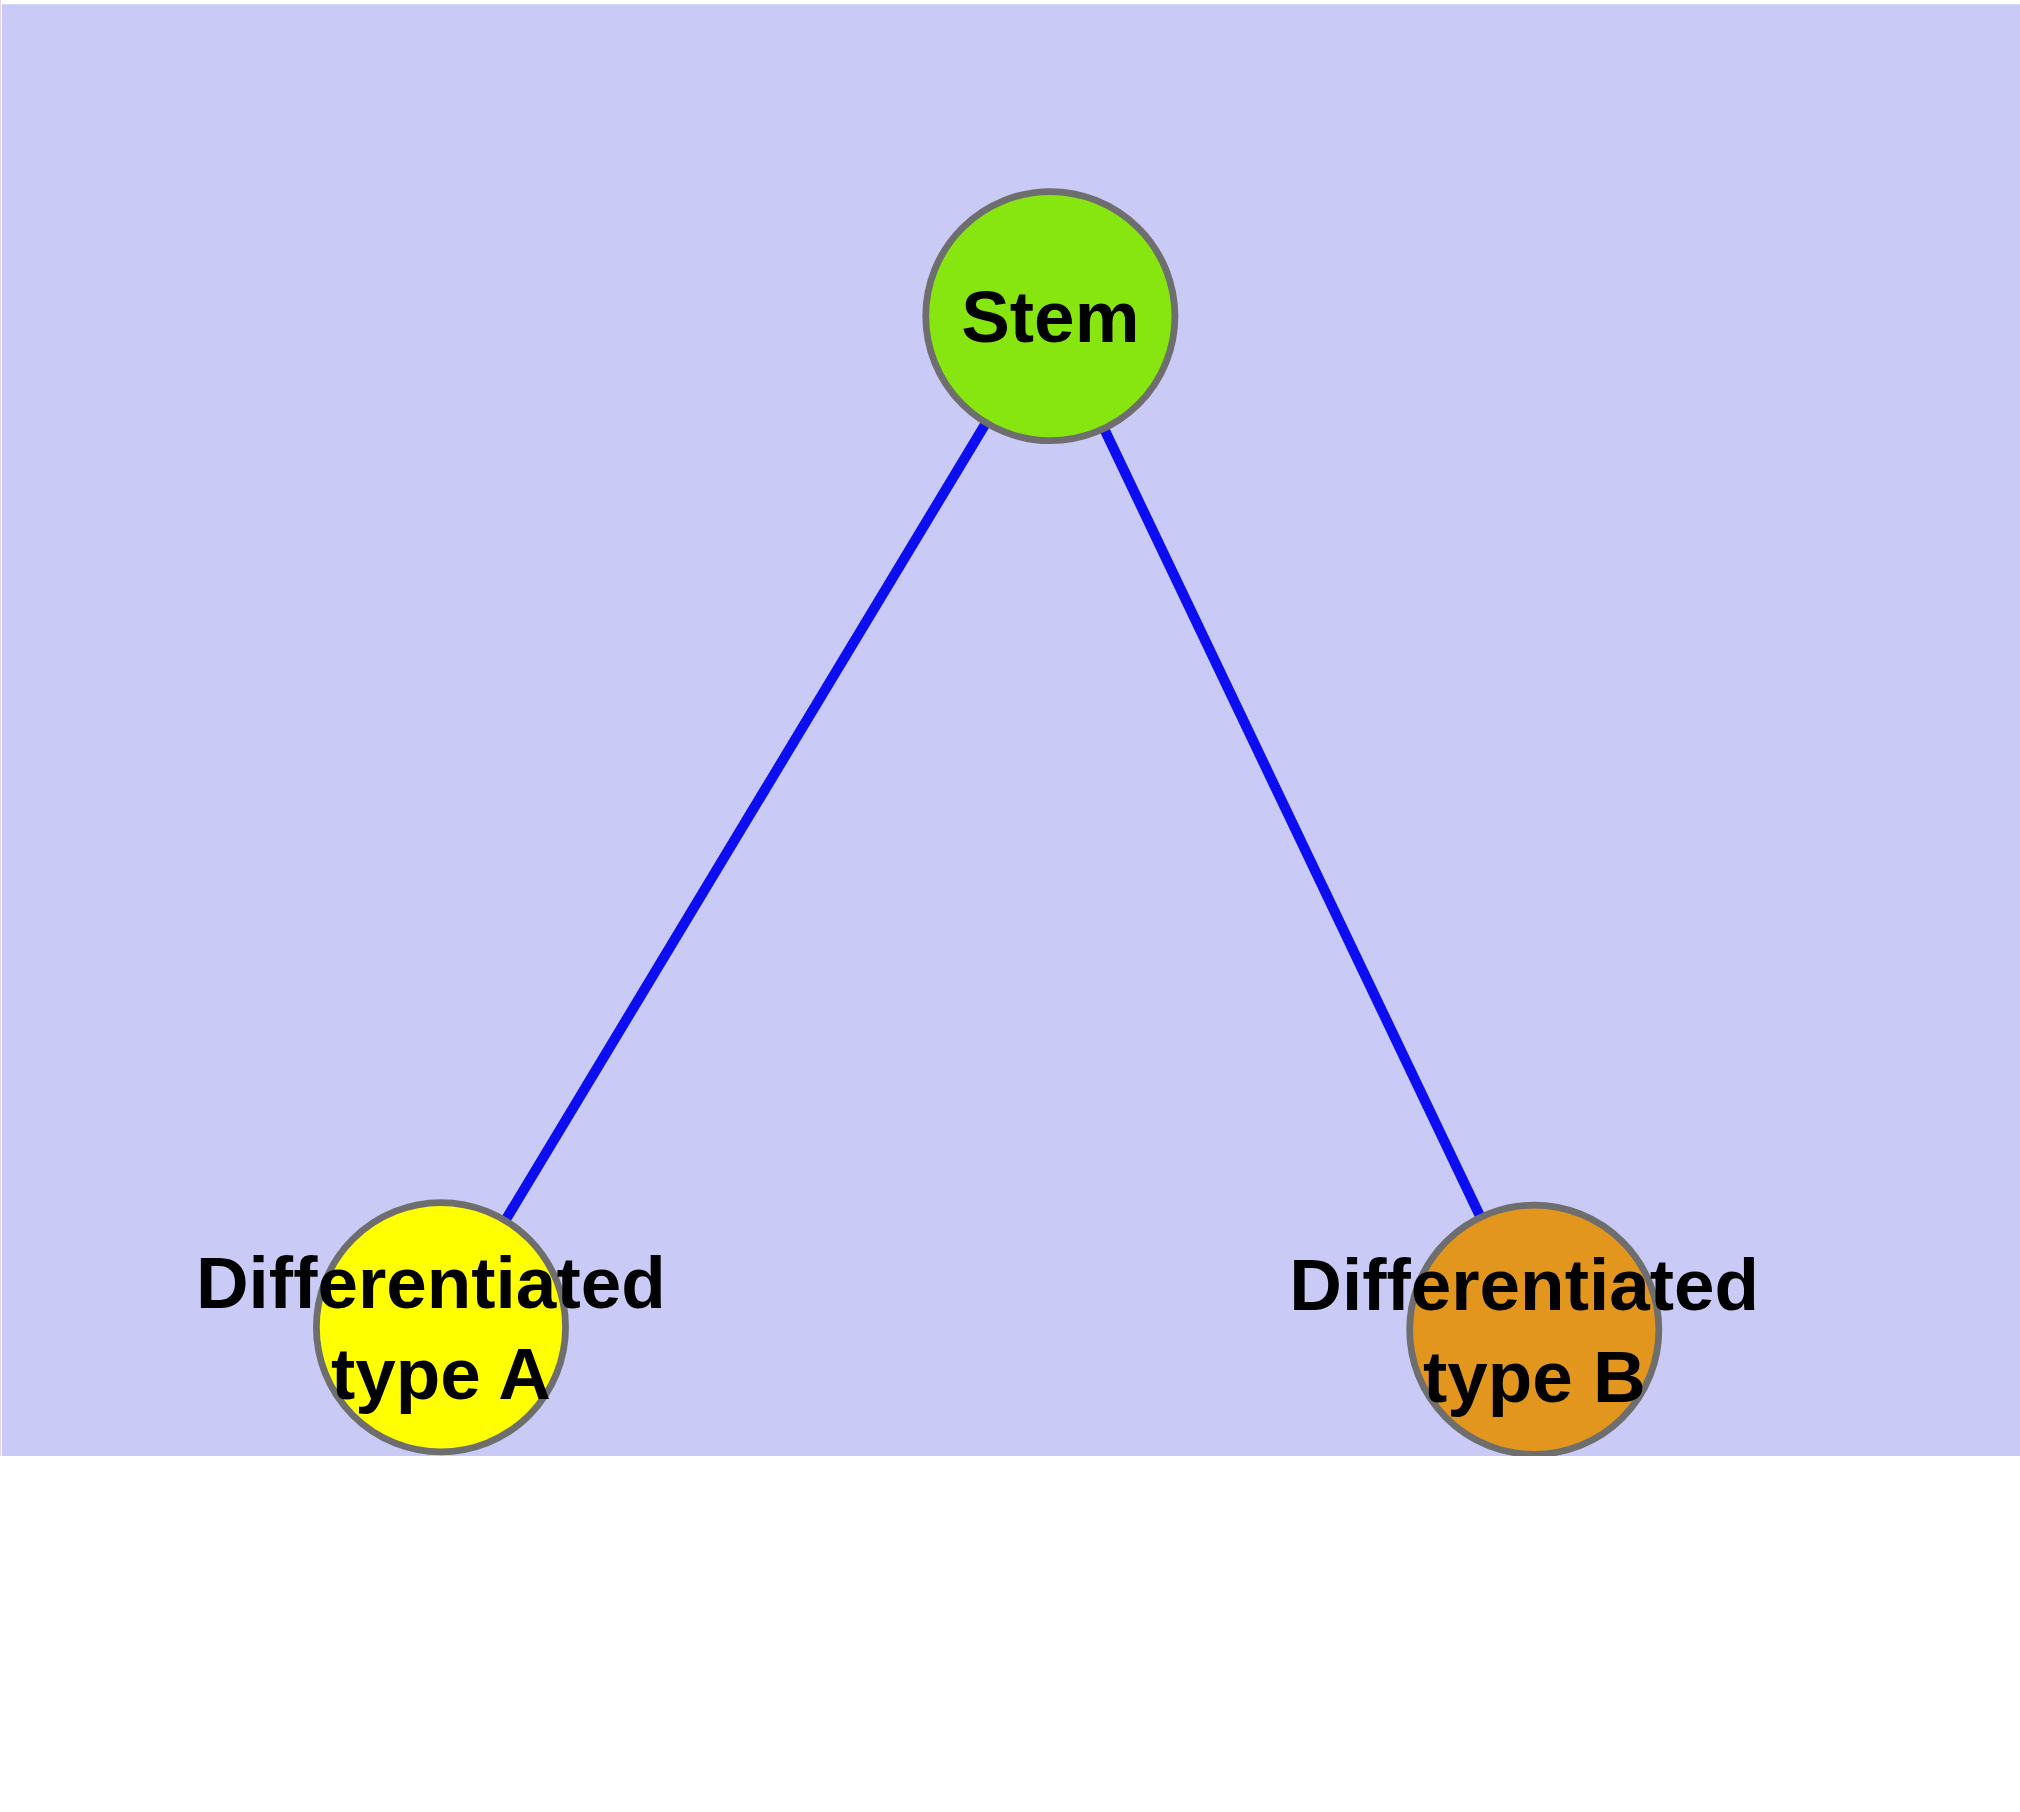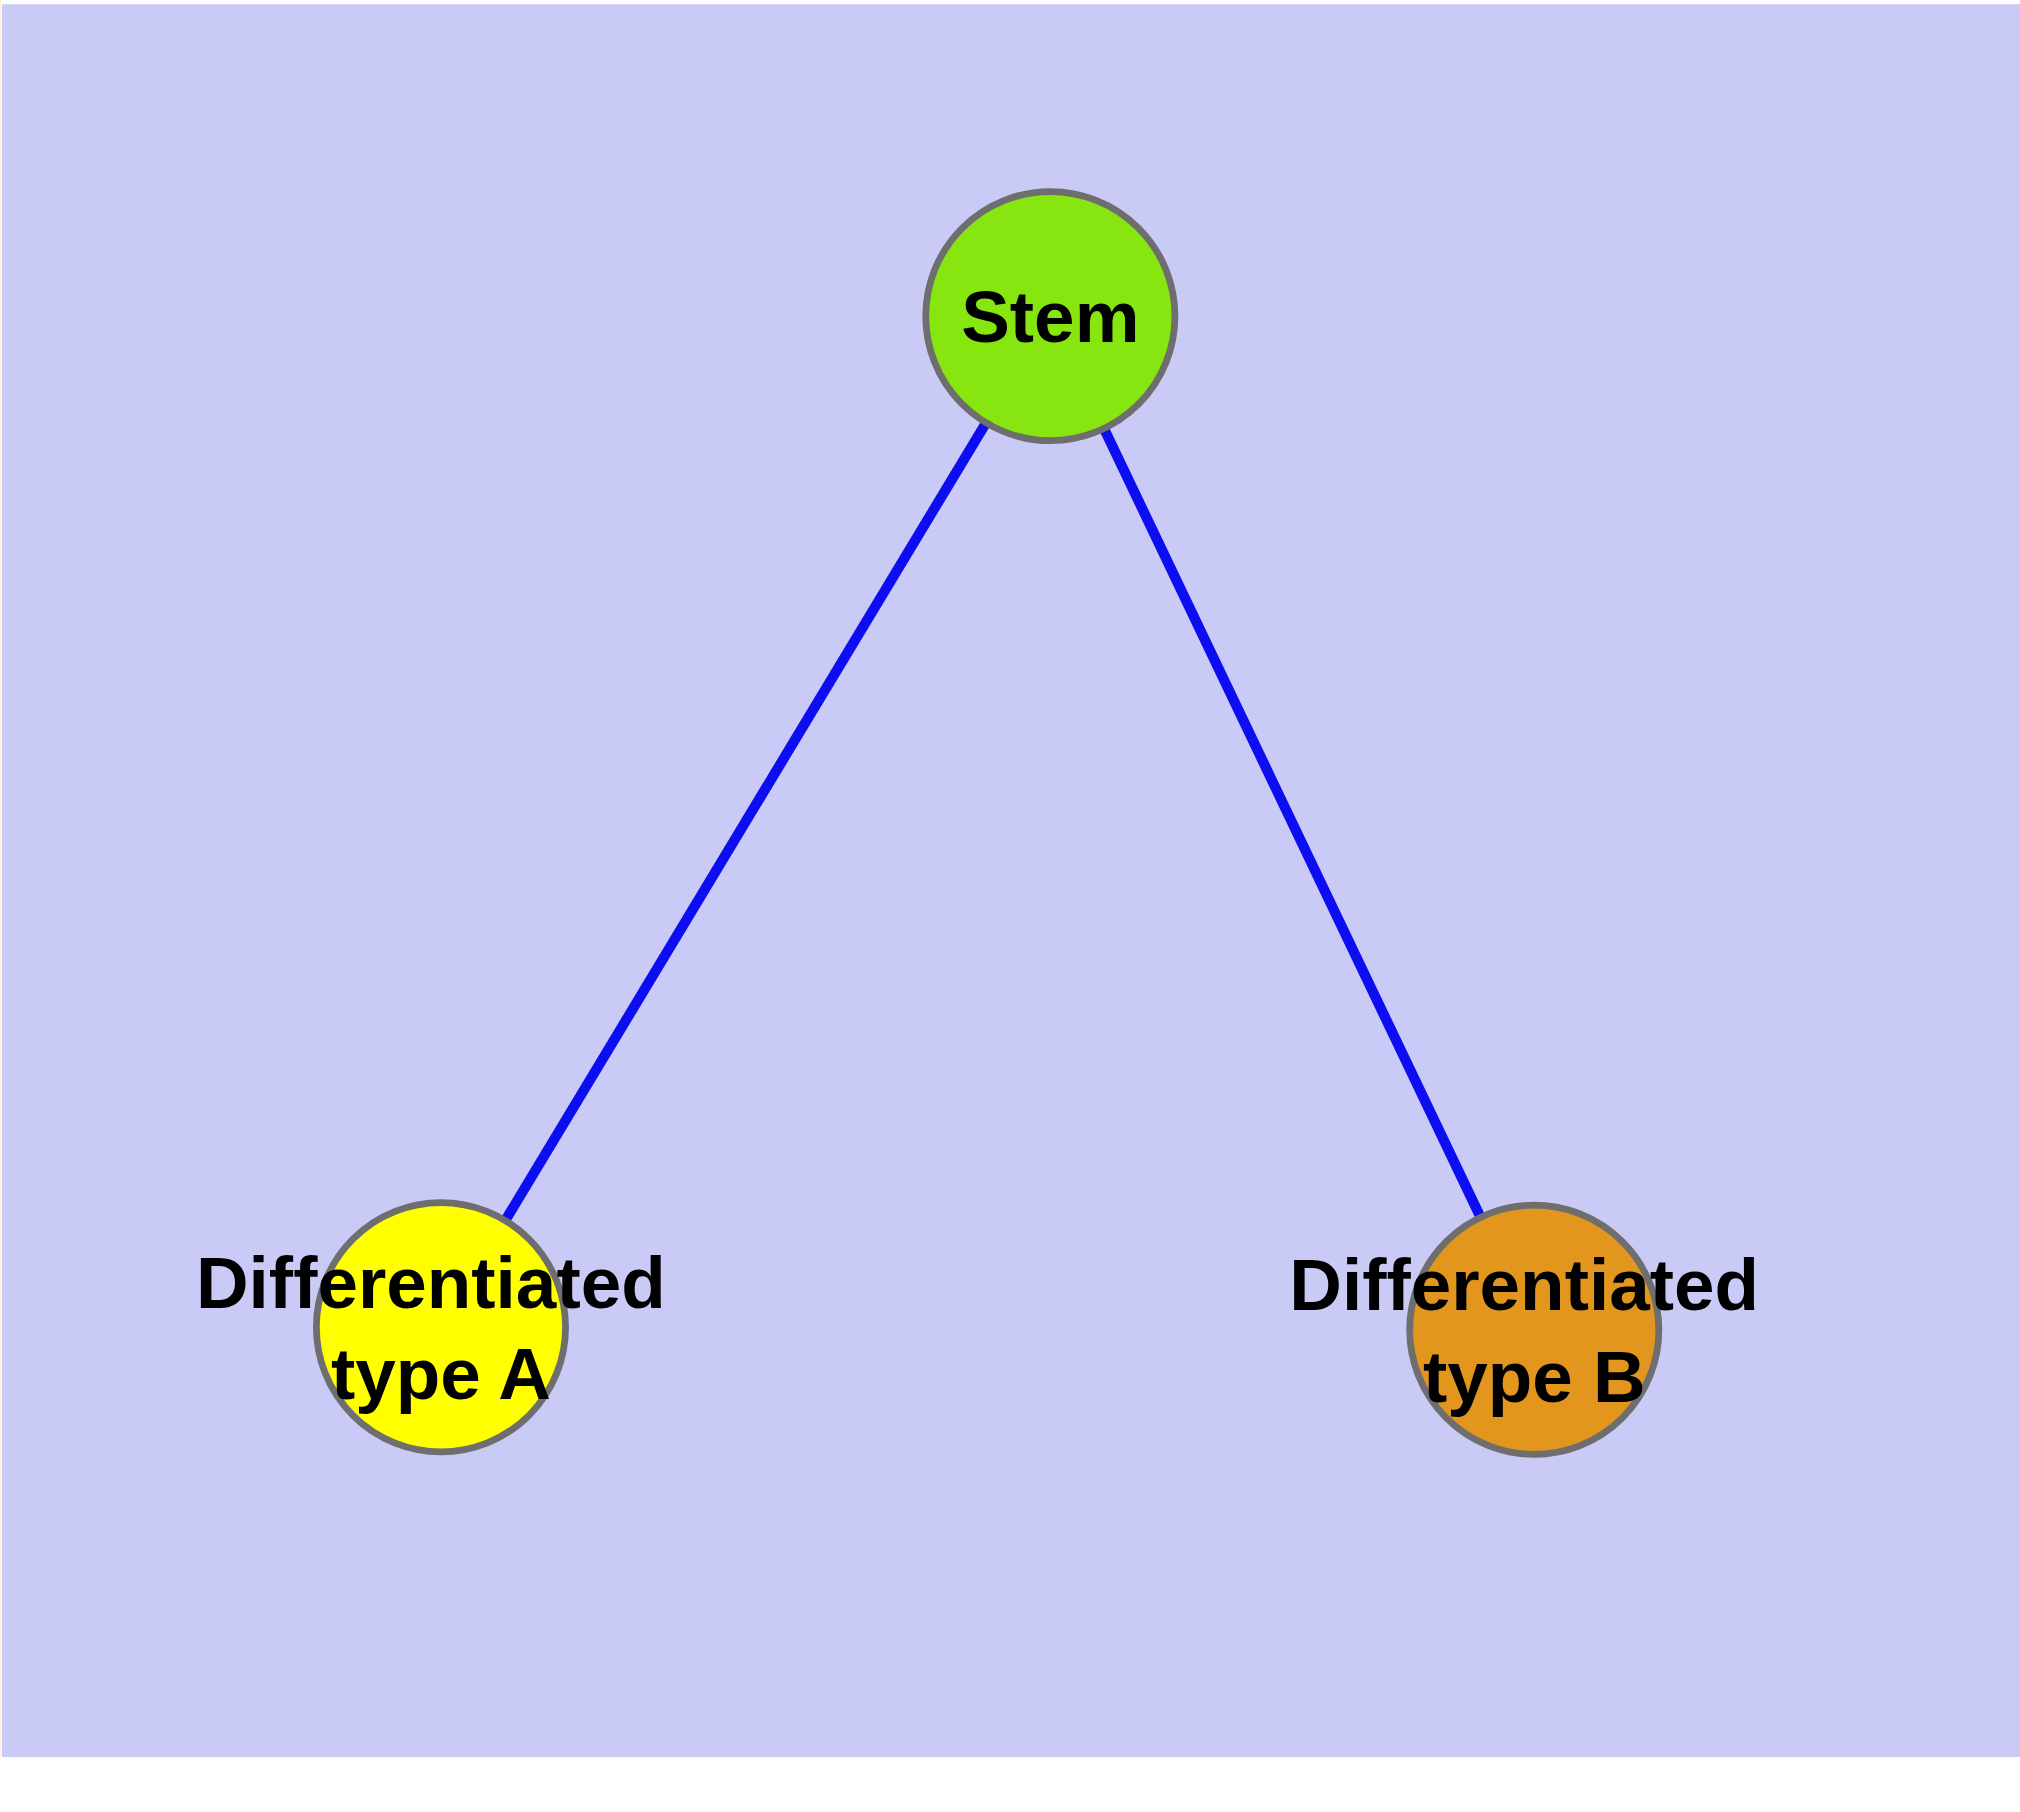--- a/index.html
+++ b/index.html
@@ -4,22 +4,22 @@
 <style>
   html, body {
     margin: 0;
     padding: 0;
     background: #FFFFFF;
     font-family: "Liberation Sans", sans-serif;
   }
   .frame {
     position: relative;
     width: 2021px;
-    height: 1757px;
-    background: #fdba74;
+    height: 1456px;
+    background: #8b5cf6;
     overflow: hidden;
   }
   svg.diagram {
     position: absolute;
     left: 0;
     top: 0;
     display: block;
   }
   .edge {
     stroke-width: 12px;

